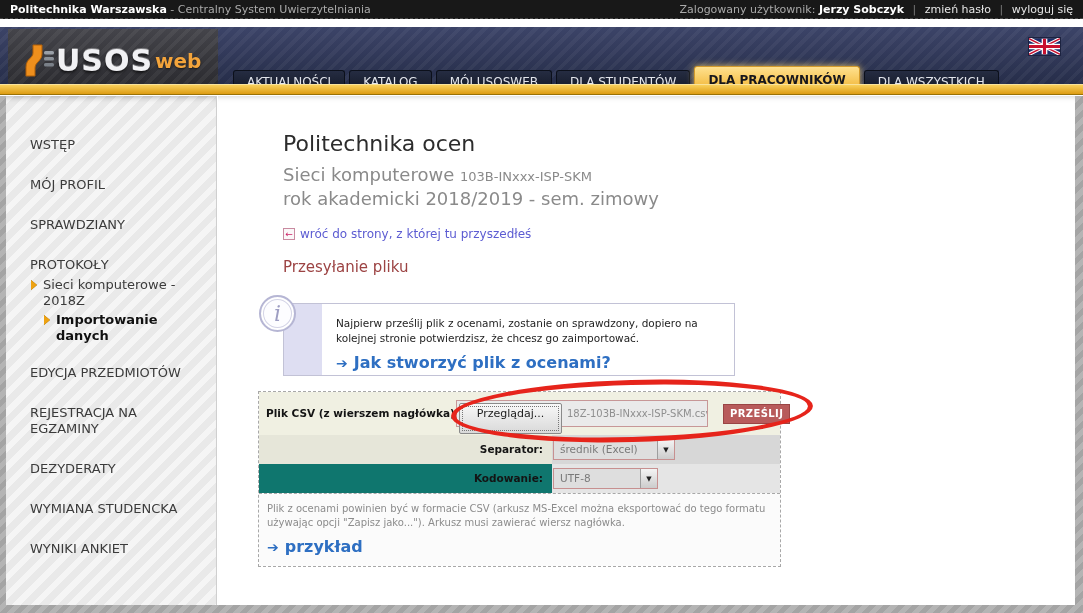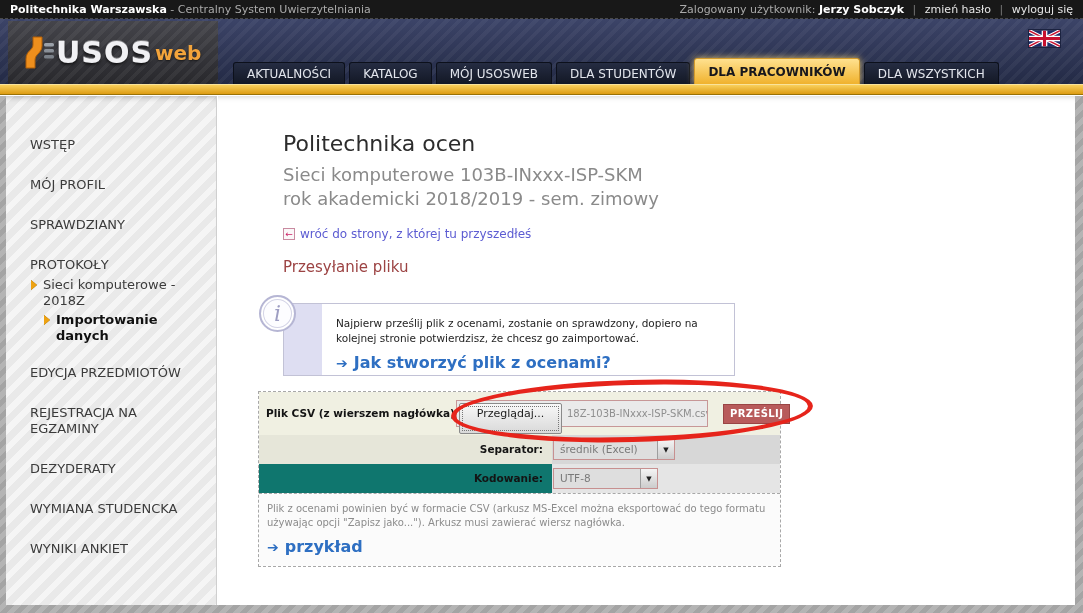--- a/index.html
+++ b/index.html
@@ -14,21 +14,21 @@
     position:absolute; left:0; top:0; width:100%; height:19px;
     background:#181818; color:#aaa; font-size:11px;
     display:flex; justify-content:space-between; align-items:center;
     padding:0 10px; border-bottom:1px dashed #4a4a4a;
   }
   .topbar b { color:#fff; font-weight:bold; }
   .topbar .tsep { color:#777; margin:0 5px; }
   .topbar a { color:#e6e6e6; text-decoration:none; cursor:pointer; }
   
   .header {
-    position:absolute; left:0; top:19px; width:100%; height:65px;
+    position:absolute; left:0; top:27px; width:100%; height:65px;
     background:
       repeating-linear-gradient(135deg, rgba(255,255,255,.045) 0 4px, rgba(0,0,0,0) 4px 9px),
       linear-gradient(#3c4468,#232a45);
   }
   .logo-panel {
     position:absolute; left:8px; top:2px; width:210px; height:63px;
     background:
       repeating-linear-gradient(135deg, rgba(255,255,255,.05) 0 4px, rgba(0,0,0,0) 4px 9px),
       linear-gradient(#44444a,#28282c);
     display:flex; align-items:center; padding-left:12px; cursor:pointer;
@@ -91,21 +91,21 @@
   }
   .side-sub.lvl2 { margin-left:13px; font-weight:bold; color:#111; }
   .side-group-end { margin-bottom:21px; }
   
   .content {
     position:absolute; left:218px; top:96px; right:8px; bottom:8px; background:#fff;
     box-shadow:inset 0 6px 6px -6px rgba(0,0,0,.22);
   }
   .page-title { position:absolute; left:283px; top:131px; font-size:22px; font-weight:normal; color:#2c2c2c; }
   .subtitle   { position:absolute; left:283px; top:164px; font-size:18px; color:#8a8a8a; }
-  .subtitle .code { font-size:18px; }
+  .subtitle .code { font-size:13px; }
   .term       { position:absolute; left:283px; top:188px; font-size:18px; color:#8a8a8a; }
   .back-link  { position:absolute; left:283px; top:227px; font-size:12px; color:#5c5cd2; cursor:pointer; display:flex; align-items:center; }
   .back-ico {
     width:12px; height:12px; border:1px solid #c98aa0; background:#faf7f8; color:#cc2266;
     font-size:9px; line-height:10px; text-align:center; margin-right:5px; flex:none;
   }
   .section-heading { position:absolute; left:283px; top:258px; font-size:15px; color:#9c4343; }
   
   .infobox {
     position:absolute; left:283px; top:303px; width:452px; height:73px;

